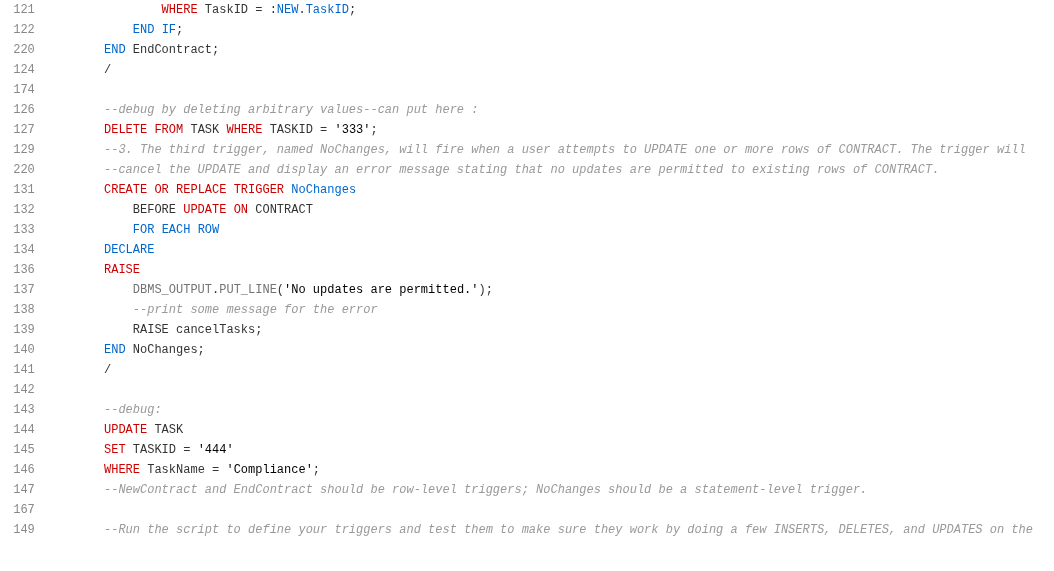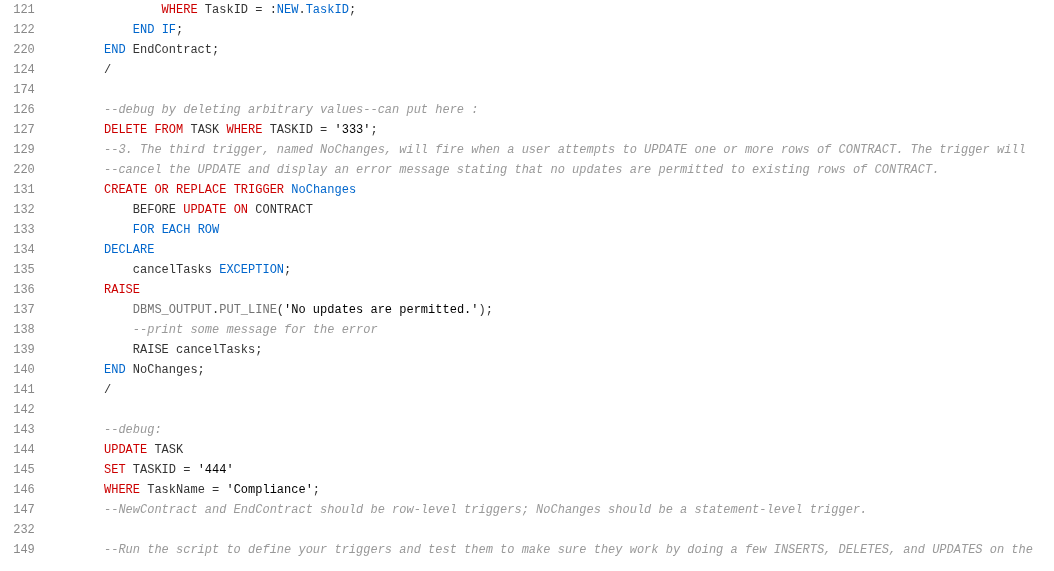--- a/index.html
+++ b/index.html
@@ -49,28 +49,27 @@
     <div class="line"><div class="gutter">124</div><div class="code"><span>/</span></div></div>
     <div class="line"><div class="gutter">174</div><div class="code"></div></div>
     <div class="line"><div class="gutter">126</div><div class="code"><span class="comment">--debug by deleting arbitrary values--can put here :</span></div></div>
     <div class="line"><div class="gutter">127</div><div class="code"><span class="kw-red">DELETE</span><span> </span><span class="kw-red">FROM</span><span> TASK </span><span class="kw-red">WHERE</span><span> TASKID </span><span>=</span><span> </span><span class="string">'333'</span><span>;</span></div></div>
     <div class="line"><div class="gutter">129</div><div class="code"><span class="comment">--3. The third trigger, named NoChanges, will fire when a user attempts to UPDATE one or more rows of CONTRACT. The trigger will</span></div></div>
     <div class="line"><div class="gutter">220</div><div class="code"><span class="comment">--cancel the UPDATE and display an error message stating that no updates are permitted to existing rows of CONTRACT.</span></div></div>
     <div class="line"><div class="gutter">131</div><div class="code"><span class="kw-red">CREATE</span><span> </span><span class="kw-red">OR</span><span> </span><span class="kw-red">REPLACE</span><span> </span><span class="kw-red">TRIGGER</span><span> </span><span class="kw-blue">NoChanges</span></div></div>
     <div class="line"><div class="gutter">132</div><div class="code"><span>    BEFORE </span><span class="kw-red">UPDATE</span><span> </span><span class="kw-red">ON</span><span> CONTRACT</span></div></div>
     <div class="line"><div class="gutter">133</div><div class="code"><span>    </span><span class="kw-blue">FOR</span><span> </span><span class="kw-blue">EACH</span><span> </span><span class="kw-blue">ROW</span></div></div>
     <div class="line"><div class="gutter">134</div><div class="code"><span class="kw-blue">DECLARE</span></div></div>
-    <div class="line"><div class="gutter">135</div><div class="code"><span>    cancelTasks </span><span class="kw-blue">EXCEPTION</span><span>;</span></div></div>
     <div class="line"><div class="gutter">136</div><div class="code"><span class="kw-red">RAISE</span></div></div>
     <div class="line"><div class="gutter">137</div><div class="code"><span>    </span><span class="kw-darkblue">DBMS_OUTPUT</span><span>.</span><span class="kw-darkblue">PUT_LINE</span><span>(</span><span class="string">'No updates are permitted.'</span><span>);</span></div></div>
     <div class="line"><div class="gutter">138</div><div class="code"><span>    </span><span class="comment">--print some message for the error</span></div></div>
     <div class="line"><div class="gutter">139</div><div class="code"><span>    RAISE cancelTasks;</span></div></div>
     <div class="line"><div class="gutter">140</div><div class="code"><span class="kw-blue">END</span><span> NoChanges;</span></div></div>
     <div class="line"><div class="gutter">141</div><div class="code"><span>/</span></div></div>
     <div class="line"><div class="gutter">142</div><div class="code"></div></div>
     <div class="line"><div class="gutter">143</div><div class="code"><span class="comment">--debug:</span></div></div>
     <div class="line"><div class="gutter">144</div><div class="code"><span class="kw-red">UPDATE</span><span> TASK</span></div></div>
     <div class="line"><div class="gutter">145</div><div class="code"><span class="kw-red">SET</span><span> TASKID </span><span>=</span><span> </span><span class="string">'444'</span></div></div>
     <div class="line"><div class="gutter">146</div><div class="code"><span class="kw-red">WHERE</span><span> TaskName </span><span>=</span><span> </span><span class="string">'Compliance'</span><span>;</span></div></div>
     <div class="line"><div class="gutter">147</div><div class="code"><span class="comment">--NewContract and EndContract should be row-level triggers; NoChanges should be a statement-level trigger.</span></div></div>
-    <div class="line"><div class="gutter">232</div><div class="code"></div></div>
+    <div class="line"><div class="gutter">167</div><div class="code"></div></div>
     <div class="line"><div class="gutter">149</div><div class="code"><span class="comment">--Run the script to define your triggers and test them to make sure they work by doing a few INSERTS, DELETES, and UPDATES on the</span></div></div>
   </div>
 
 </body></html>

